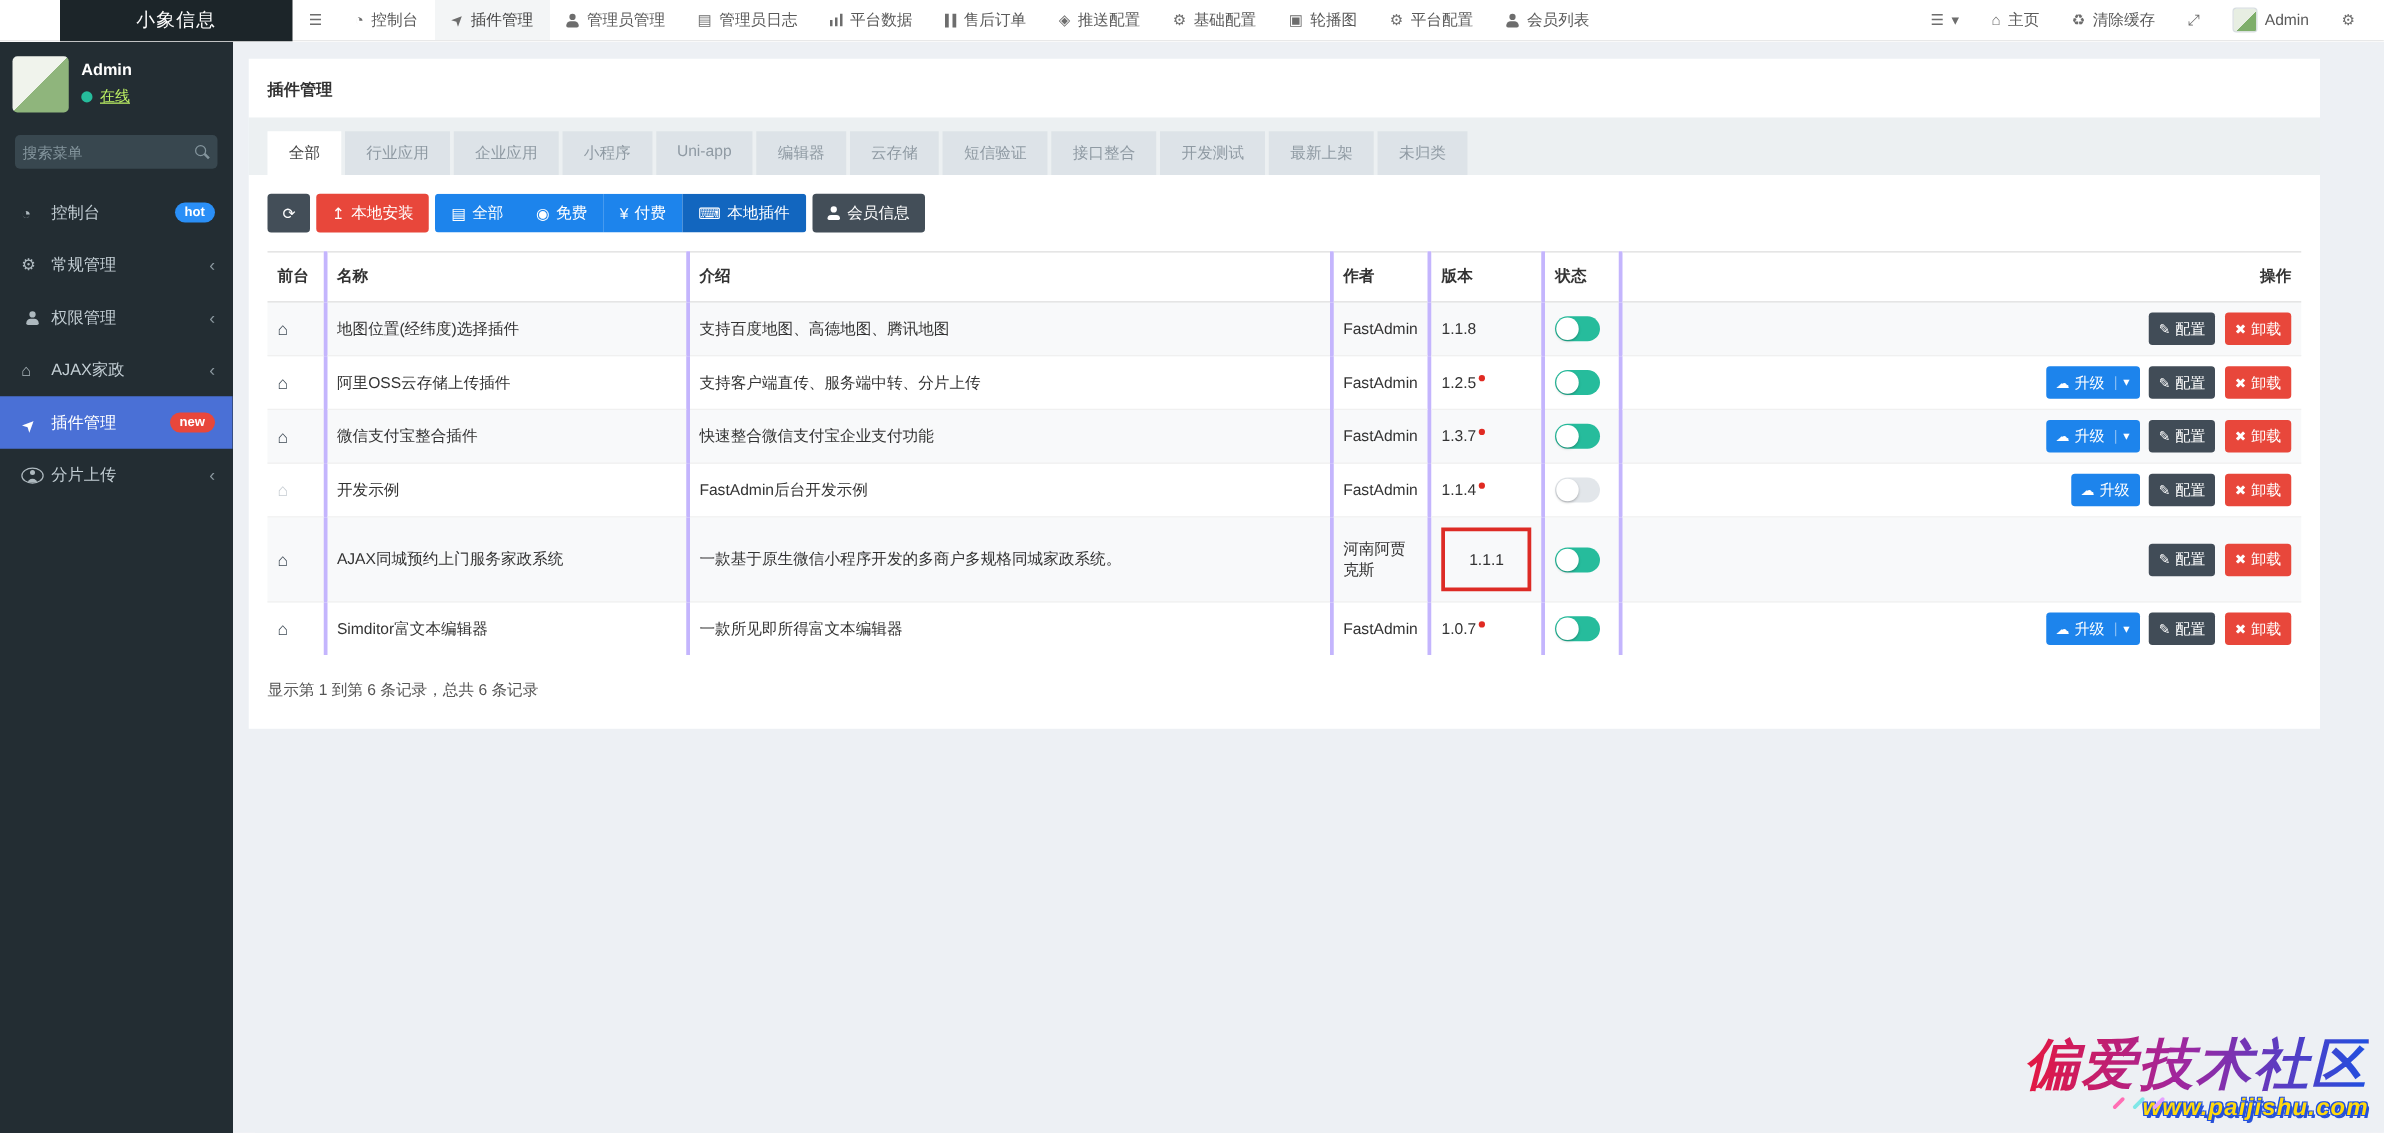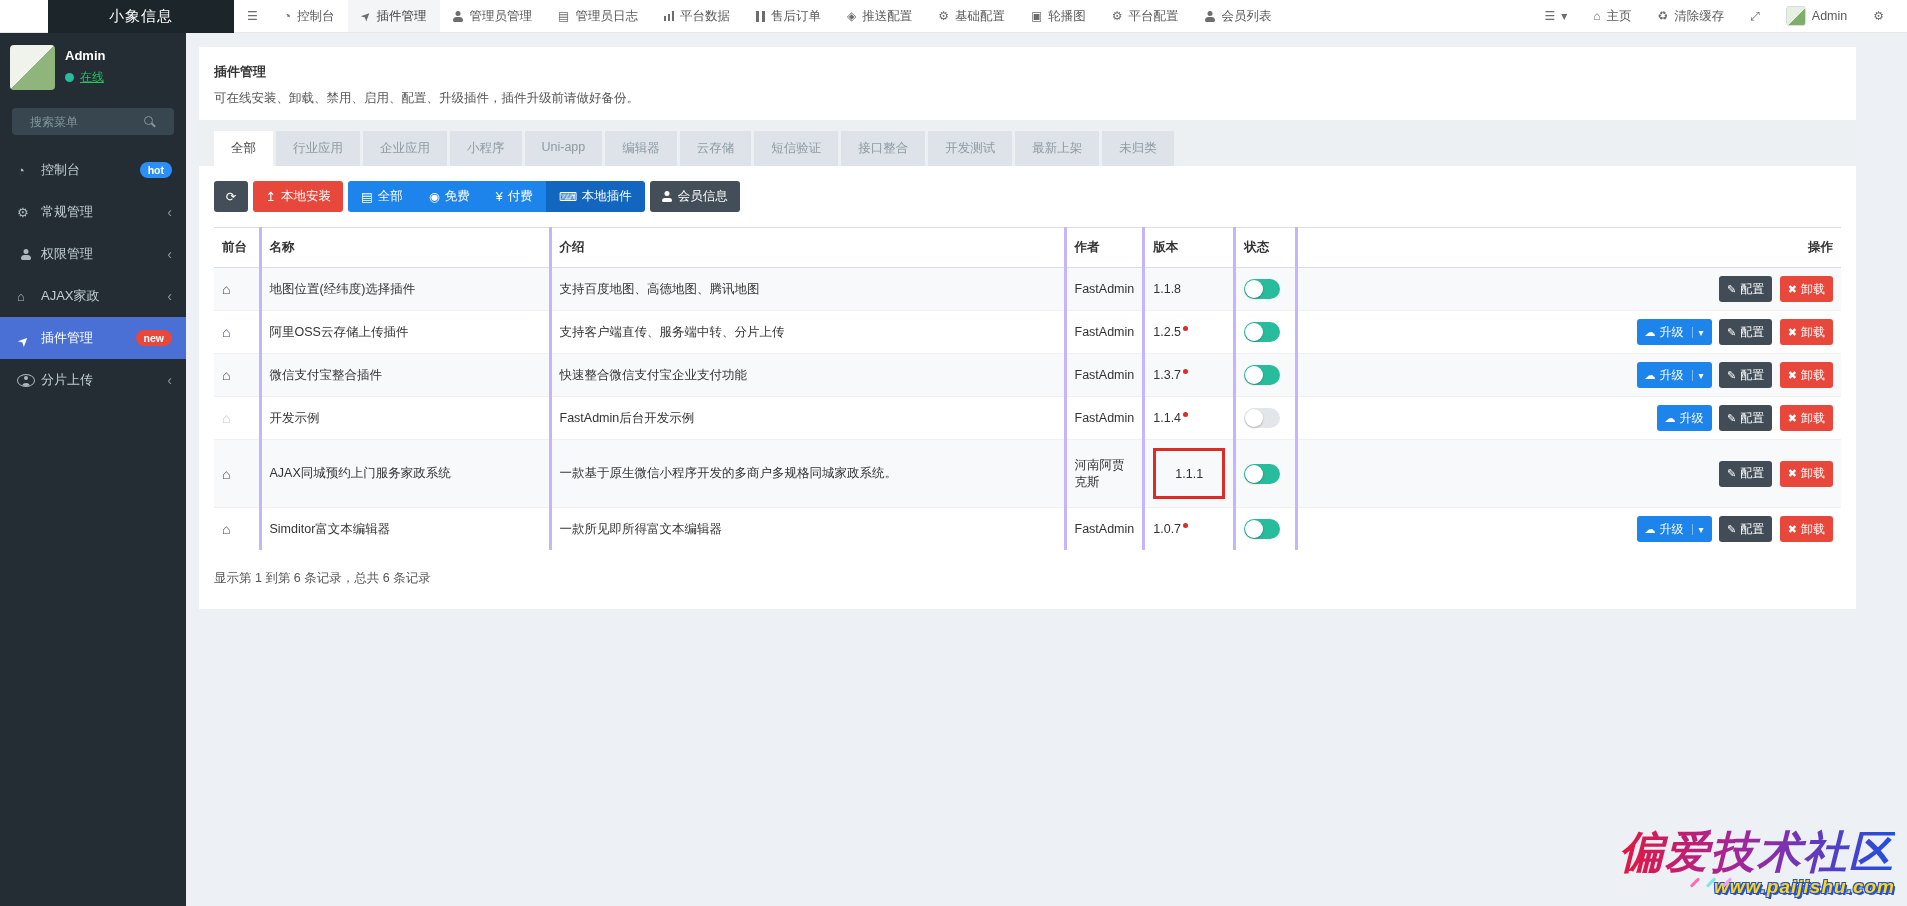--- a/index.html
+++ b/index.html
@@ -18,24 +18,24 @@
   .nav-right { display:flex; align-items:stretch; padding-right:10px; }
   .nav-avatar { width:20px; height:20px; border-radius:3px; align-self:center;
     background:linear-gradient(135deg,#e7eee2 0 55%,#7eae6a 55% 100%); border:1px solid #d7dde0; }
 
   
   .sidebar { position:fixed; top:33px; left:0; bottom:0; width:186px; background:#232d33; z-index:40; }
   .user-panel { display:flex; gap:10px; padding:12px 10px 10px 10px; align-items:flex-start; }
   .avatar { width:45px; height:45px; border-radius:4px;
     background:linear-gradient(135deg,#f0f3ec 0 50%,#8fb57c 50% 100%); }
   .user-name { color:#fff; font-weight:bold; font-size:13px; margin-top:3px; }
-  .user-status { display:flex; align-items:center; gap:6px; color:#22c55e; font-size:12px; margin-top:6px;text-decoration:underline; }
+  .user-status { display:flex; align-items:center; gap:6px; color:#bef264; font-size:12px; margin-top:6px;text-decoration:underline; }
   .status-dot { width:9px; height:9px; border-radius:50%; background:#26bc9c; }
   .menu-search { margin:8px 12px 14px 12px; height:27px; background:#38474f; border-radius:4px;
-    display:flex; align-items:center; padding:0 18px; }
+    display:flex; align-items:center; padding:0 6px; }
   .menu-search input { flex:1; background:transparent; border:none; outline:none; color:#cfd8dc; font-size:12px; width:100%; }
   .menu-search input::placeholder { color:#84959d; }
   .smenu-item { height:42px; display:flex; align-items:center; padding:0 14px 0 17px; color:#c3ced4;
     font-size:13px; cursor:pointer; }
   .smenu-item .ig { width:18px; color:#aeb9bf; font-size:13px; flex:0 0 auto; }
   .smenu-item .lbl { flex:1; margin-left:6px; }
   .smenu-item.active { background:#4a70d6; color:#fff; }
   .smenu-item.active .ig { color:#fff; }
   .badge { font-size:10.5px; font-weight:bold; color:#fff; border-radius:9px; padding:2px 8px; }
   .chev { color:#8d9aa1; font-size:14px; }
@@ -254,21 +254,20 @@
       <span class="lbl">分片上传</span>
       <span class="chev">‹</span>
     </div>
   </nav>
 </aside>
 
 <main class="main">
   <div class="card">
     <div class="card-head">
       <div class="page-title">插件管理</div>
-      <div class="page-sub">可在线安装、卸载、禁用、启用、配置、升级插件，插件升级前请做好备份。</div>
     </div>
     <div class="tab-strip">
       <div class="tab active">全部</div>
       <div class="tab">行业应用</div>
       <div class="tab">企业应用</div>
       <div class="tab">小程序</div>
       <div class="tab">Uni-app</div>
       <div class="tab">编辑器</div>
       <div class="tab">云存储</div>
       <div class="tab">短信验证</div>

